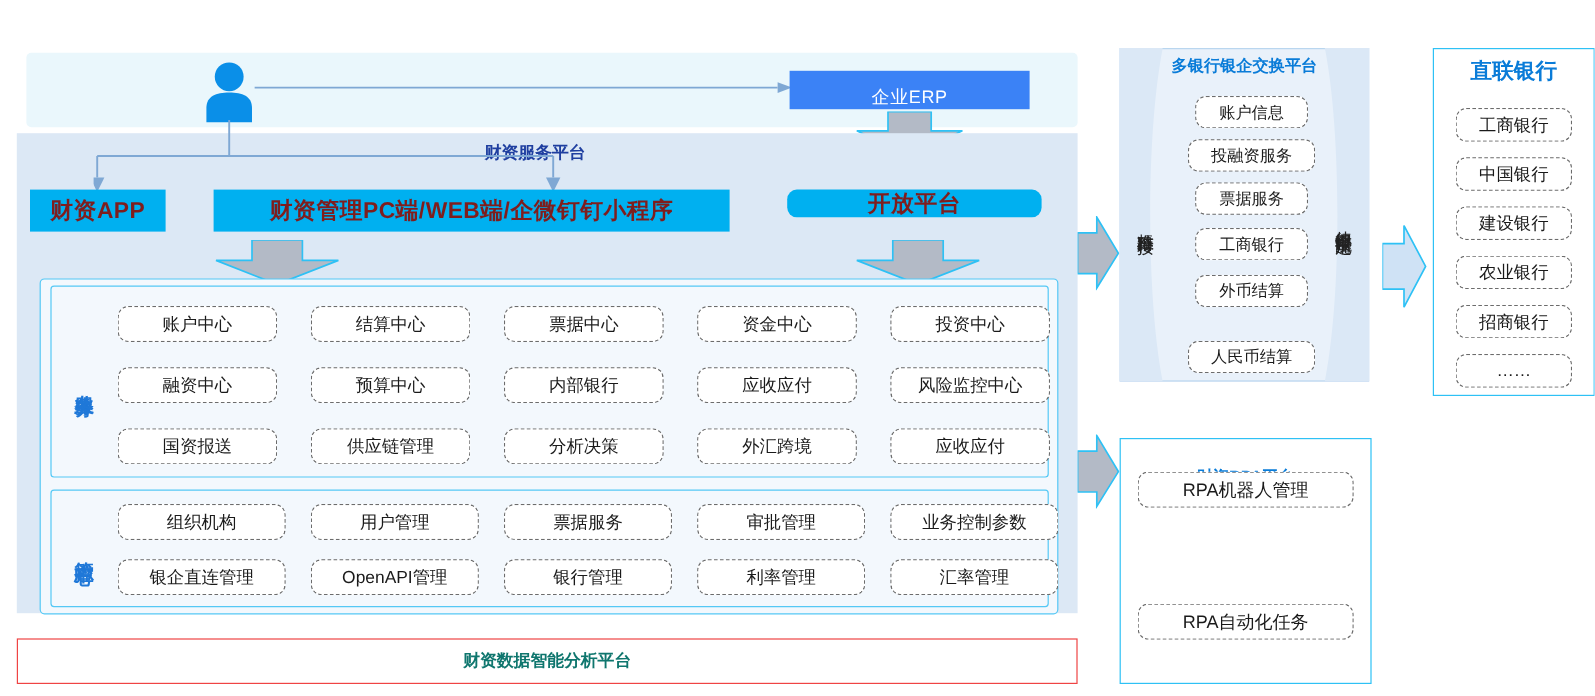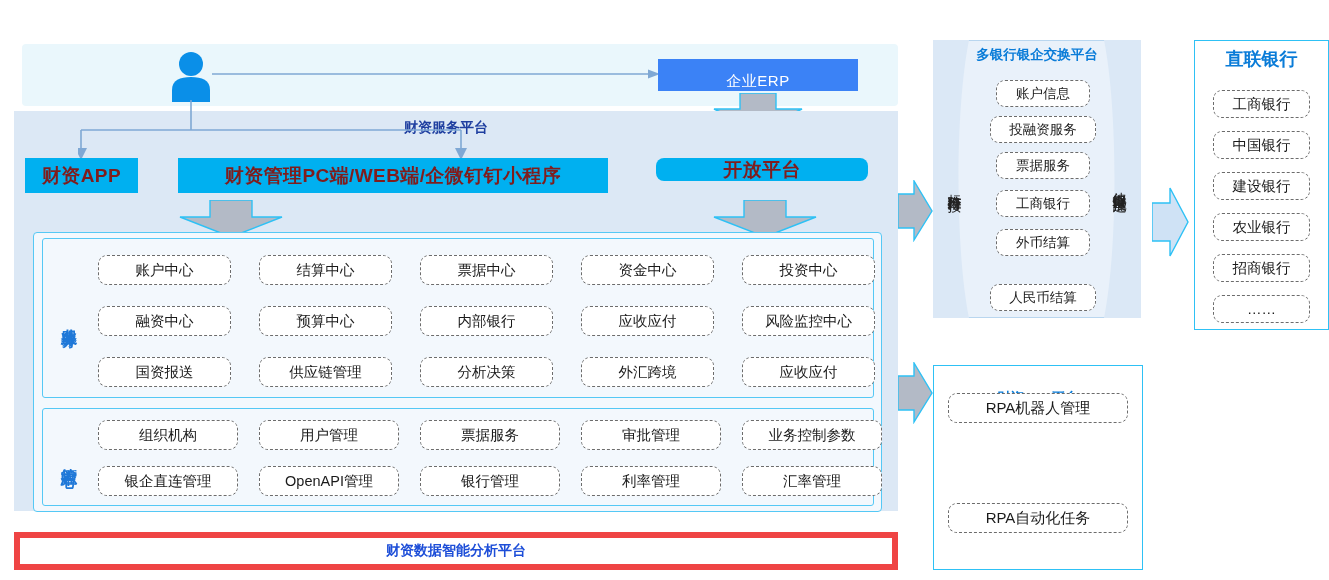--- a/index.html
+++ b/index.html
@@ -96,24 +96,24 @@
     background: #ffffff;
     display: flex; align-items: center; justify-content: center;
     font-size: 14.5px;
     color: #1a1a1a;
     white-space: nowrap;
   }
 
   
   .analytics {
     left: 14px; top: 532px; width: 884px; height: 38px;
-    border: 6px solid #ef4444;
+    border: 1px solid #ef4444;
     background: #ffffff;
     display: flex; align-items: center; justify-content: center;
-    color: #1d4ed8; font-weight: bold; font-size: 14px;
+    color: #0f766e; font-weight: bold; font-size: 14px;
   }
 
   
   .exch-panel {
     left: 933px; top: 40px; width: 208px; height: 278px;
     background: #e9f1fa;
     border: 1px solid #b9d6ef;
   }
   .exch-title {
     left: 933px; top: 46px; width: 208px;

